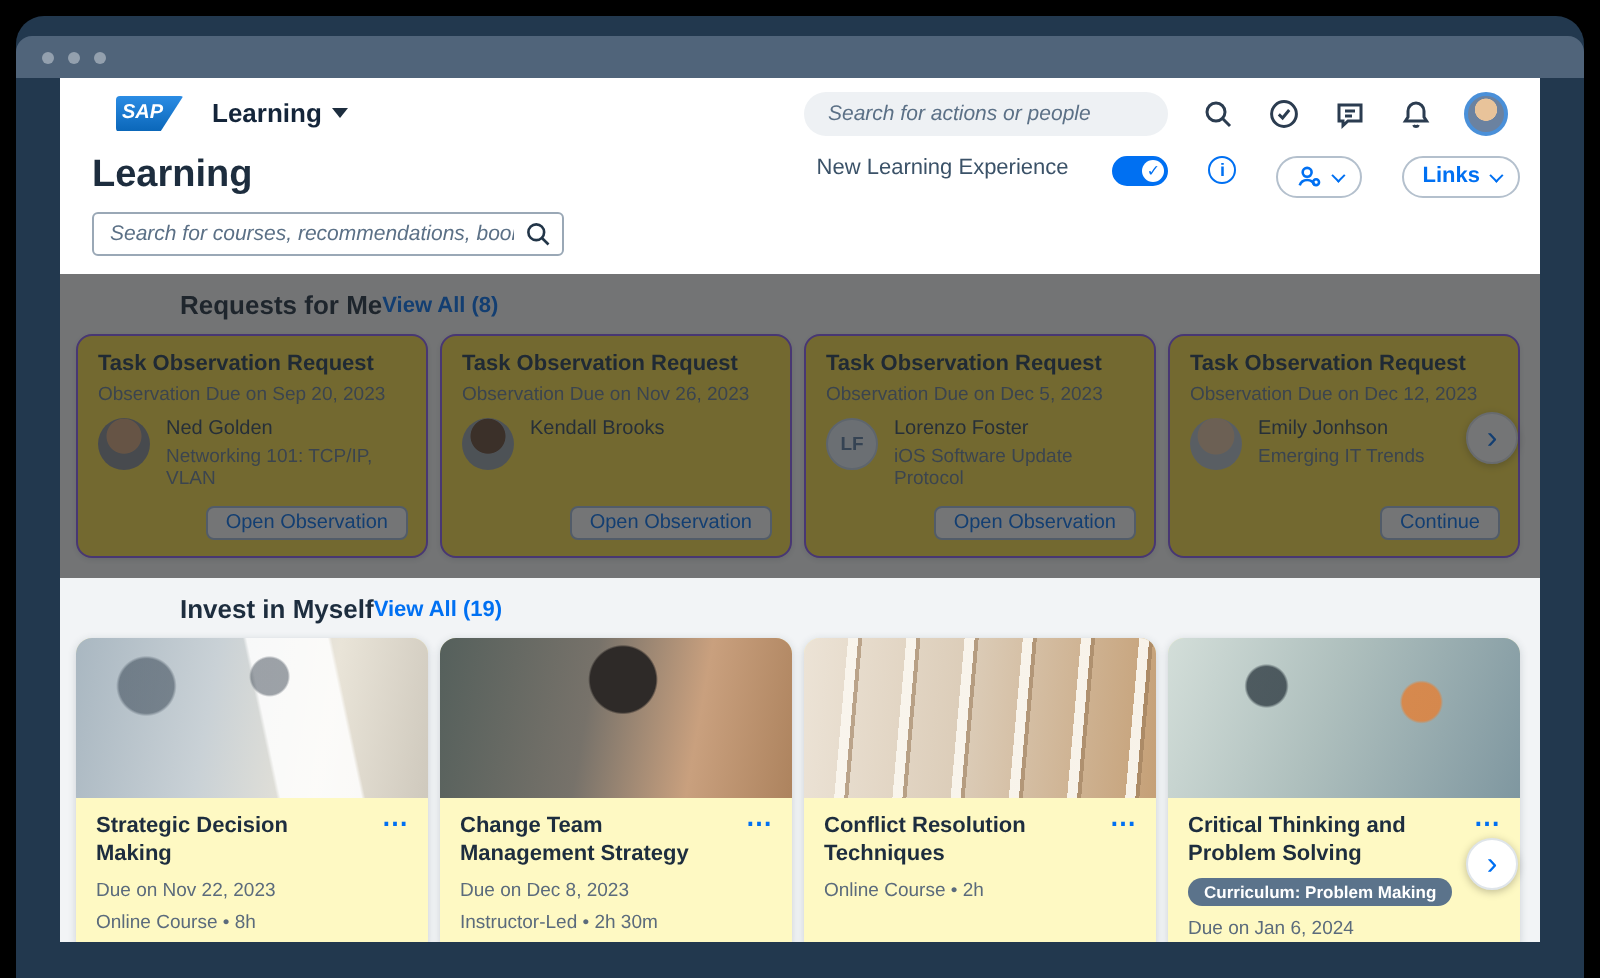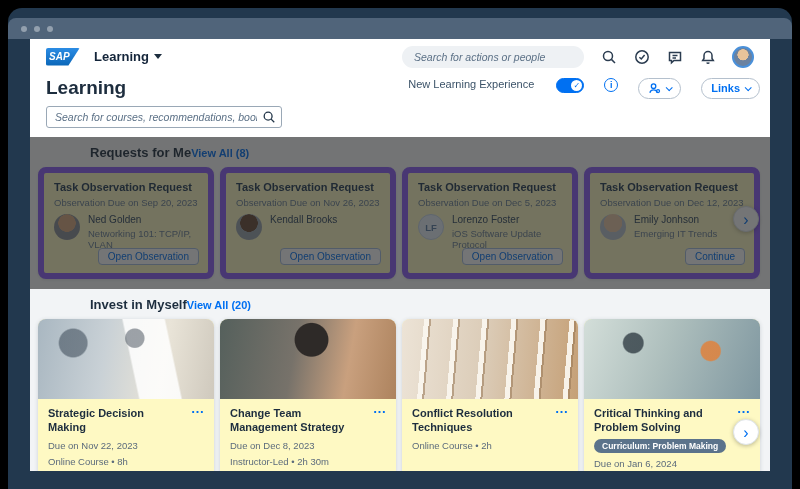--- a/index.html
+++ b/index.html
@@ -4,21 +4,21 @@
 <style>
   * { box-sizing: border-box; margin:0; padding:0; }
   html,body { width:800px; height:489px; overflow:hidden; background:#000; font-family:"Liberation Sans", sans-serif; }
   .frame { position:absolute; left:8px; top:8px; width:784px; height:520px; background:#22384e; border-radius:14px; }
   .titlebar { margin-top:10px; height:21px; background:#50647a; border-radius:8px 8px 0 0; display:flex; align-items:center; padding-left:13px; gap:7px; }
   .dot { width:6px; height:6px; border-radius:50%; background:#93a0ae; }
   .content { position:absolute; left:22px; right:22px; top:31px; height:432px; background:#fff; overflow:hidden; }
 
   
   .app-header { height:35px; display:flex; align-items:center; padding:0 16px; }
-  .sap-logo { width:34px; height:18px; background:linear-gradient(180deg,#2b8ce4,#0a66b8); clip-path:polygon(0 0,100% 0,66% 100%,0 100%); color:#fff; font-size:10px; font-weight:bold; font-style:italic; display:flex; align-items:center; padding-left:3px; border-radius:2px; }
+  .sap-logo { width:34px; height:18px; background:linear-gradient(180deg,#2b8ce4,#0a66b8); clip-path:polygon(0 0,100% 0,66% 100%,0 100%); color:#fff; font-size:10px; font-weight:bold; font-style:italic; display:flex; align-items:center; padding-left:3px; border-radius:2px;margin-left:12px; }
   .product { margin-left:14px; font-size:13px; font-weight:bold; color:#14253a; display:flex; align-items:center; gap:5px; cursor:pointer; }
   .caret-down { width:0; height:0; border-left:4px solid transparent; border-right:4px solid transparent; border-top:5px solid #1d2d3e; }
   .spacer { flex:1; }
   .hdr-search { width:182px; height:22px; background:#eef1f4; border:none; border-radius:11px; padding:0 12px; font-size:10.5px; font-style:italic; color:#40576d; margin-right:16px; font-family:"Liberation Sans",sans-serif; }
   .hdr-search::placeholder { color:#5b7086; font-style:italic; }
   .hdr-icons { display:flex; align-items:center; gap:15px; }
   .icon-btn { width:18px; height:18px; display:flex; align-items:center; justify-content:center; cursor:pointer; background:none; border:none; padding:0; }
   .icon-btn svg { stroke:#2b3c50; fill:none; stroke-width:1.5; }
   .avatar { width:22px; height:22px; border-radius:50%; border:2px solid #4a90d9; background:radial-gradient(circle at 50% 38%, #e8c39a 0 38%, #6b82a0 40% 100%); cursor:pointer; }
 
@@ -41,21 +41,21 @@
   .search-box svg { position:absolute; right:6px; top:4px; stroke:#223548; fill:none; stroke-width:1.5; }
 
   
   .section-head { display:flex; justify-content:flex-start; align-items:center; padding:8px 14px 7px 12px;margin-left:48px; }
   .section-title { font-size:13px; font-weight:bold; color:#1d2d3e; }
   .view-all { font-size:11px; font-weight:bold; color:#0070f2; background:none; border:none; cursor:pointer; }
   .cards-row { display:flex; gap:6px; padding-left:8px; }
 
   
   .requests { position:relative; height:152px; background:#fdfdfd; }
-  .task-card { width:176px; height:112px; background:#fef9c3; border:6px solid #8b5cf6; border-radius:8px; box-shadow:0 1px 3px rgba(34,54,73,0.14); padding:8px 10px; position:relative; flex:none; }
+  .task-card { width:176px; height:112px; background:#fde047; border:1px solid #8b5cf6; border-radius:8px; box-shadow:0 1px 3px rgba(34,54,73,0.14); padding:8px 10px; position:relative; flex:none; }
   .task-title { font-size:11px; font-weight:bold; color:#243a52; }
   .task-due { font-size:9.5px; color:#6a7f95; margin-top:4px; }
   .task-person { display:flex; gap:8px; margin-top:6px; align-items:flex-start; }
   .task-avatar { width:26px; height:26px; border-radius:50%; flex:none; }
   .av-photo1 { background:radial-gradient(circle at 50% 35%, #d9a97f 0 40%, #8a8f96 42% 100%); }
   .av-photo2 { background:radial-gradient(circle at 50% 35%, #6b4a35 0 40%, #9aa2ab 42% 100%); }
   .av-photo4 { background:radial-gradient(circle at 50% 35%, #e9c9a6 0 42%, #b9c2cc 44% 100%); }
   .av-initials { background:#e8f0f8; border:1px solid #c6d6e6; color:#5a7ca3; font-size:9.5px; font-weight:bold; display:flex; align-items:center; justify-content:center; }
   .task-name { font-size:10px; color:#32475e; }
   .task-course { font-size:9.5px; color:#6a7f95; margin-top:3px; }
@@ -233,21 +233,21 @@
         </div>
 
       </div>
       <button class="next-btn next-requests">›</button>
       <div class="dim-overlay"></div>
     </div>
 
     <div class="invest">
       <div class="section-head">
         <span class="section-title">Invest in Myself</span>
-        <button class="view-all">View All (20)</button>
+        <button class="view-all">View All (19)</button>
       </div>
       <div class="cards-row">
 
         <div class="course-card">
           <div class="course-img img-1"></div>
           <div class="course-body">
             <div class="course-title">Strategic Decision Making</div>
             <button class="menu-dots">⋯</button>
             <div class="course-line">Due on Nov 22, 2023</div>
             <div class="course-line">Online Course • 8h</div>

